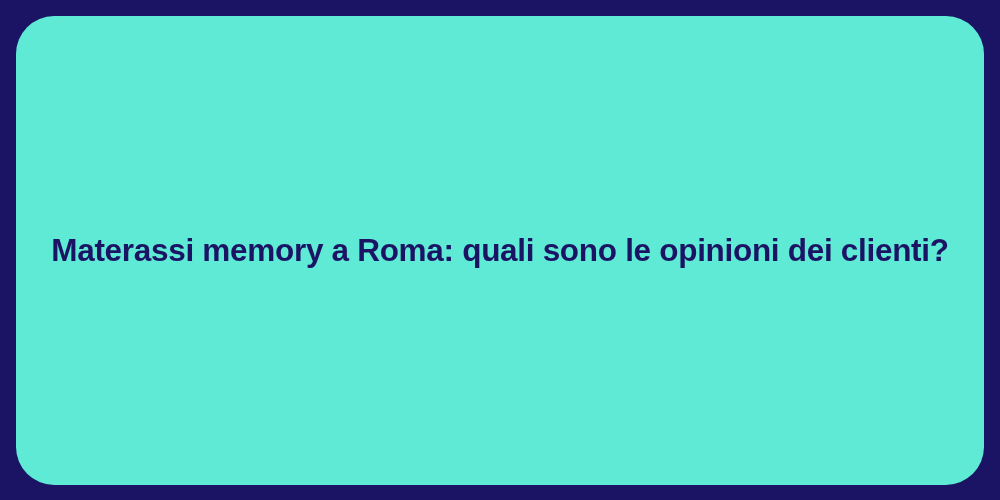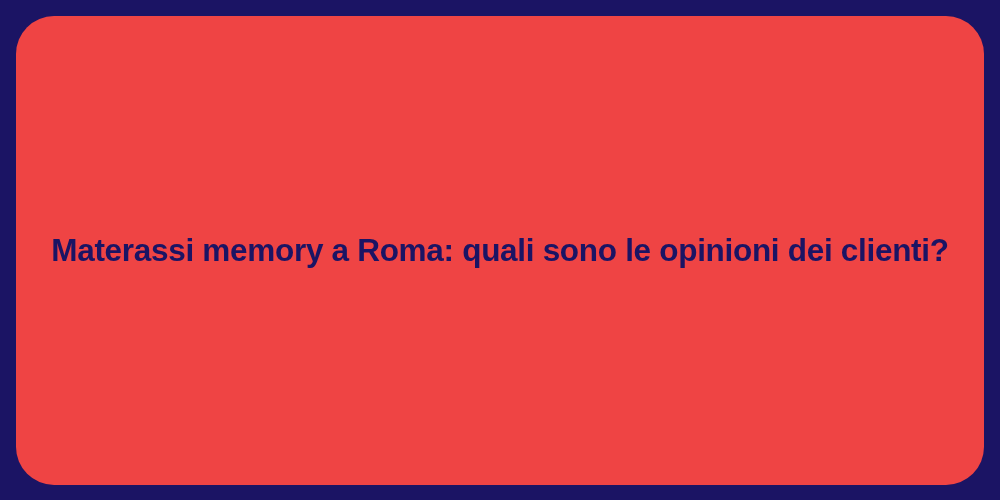--- a/index.html
+++ b/index.html
@@ -47,16 +47,16 @@
     letter-spacing: -0.3px;
     color: #1B1464;
     text-align: center;
     white-space: nowrap;
   }
 </style>
 </head>
 <body>
 
 <div id="banner-root" style="background: rgb(27, 20, 100);">
-  <div id="banner-panel" style="background: #ef4444;">
+  <div id="banner-panel" style="background: #5eead4;">
     <h1 id="banner-heading" style="color: rgb(27, 20, 100); font-size: 31.5px;">Materassi memory a Roma: quali sono le opinioni dei clienti?</h1>
   </div>
 </div>
 
 </body></html>

